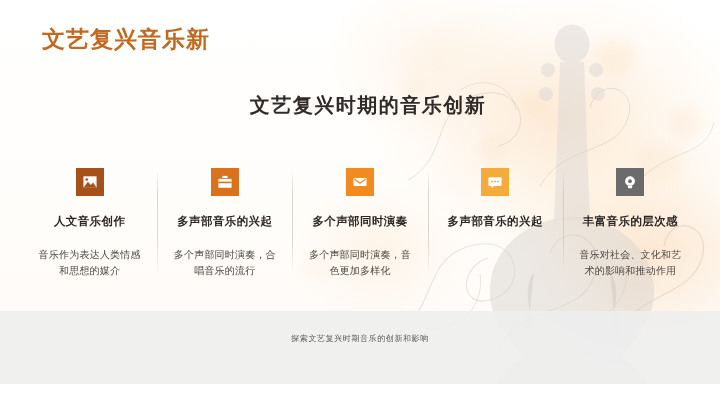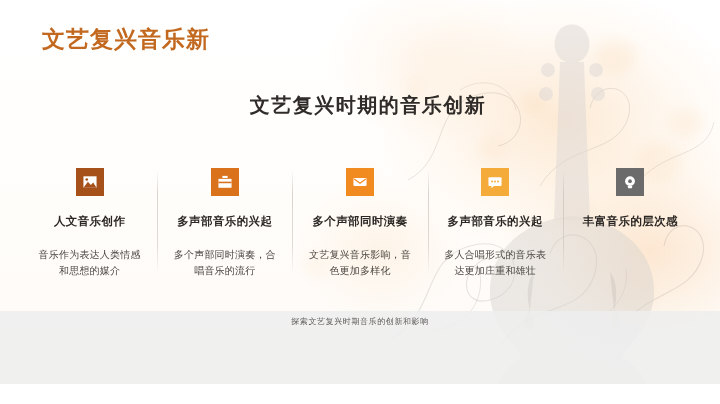--- a/index.html
+++ b/index.html
@@ -154,21 +154,21 @@
     right: 0;
     top: 311px;
     height: 93px;
     background: rgba(238,238,238,0.88);
   }
 
   .footer-text {
     position: absolute;
     left: 0;
     right: 0;
-    top: 316px;
+    top: 333px;
     text-align: center;
     font-size: 8px;
     color: #5b5754;
     letter-spacing: 0.6px;
   }
 </style>
 </head>
 <body>
 
 <div class="slide">
@@ -259,46 +259,46 @@
     </div>
 
     <div class="card">
       <div class="card-icon" style="background:#f18a1f;">
         <svg viewBox="0 0 16 16">
           <rect x="0.5" y="3.5" width="15" height="9" rx="1" fill="#ffffff"></rect>
           <path d="M1.4 4.6 L8 9.4 L14.6 4.6" stroke="#f18a1f" stroke-width="1.5" fill="none"></path>
         </svg>
       </div>
       <div class="card-title">多个声部同时演奏</div>
-      <div class="card-desc">文艺复兴音乐影响，音色更加多样化</div>
+      <div class="card-desc">多个声部同时演奏，音色更加多样化</div>
     </div>
 
     <div class="card">
       <div class="card-icon" style="background:#f5ab3a;">
         <svg viewBox="0 0 16 16">
           <rect x="0.5" y="2.5" width="15" height="10" rx="1.2" fill="#ffffff"></rect>
           <path d="M4 12.4 L4 15 L7.2 12.4 Z" fill="#ffffff"></path>
           <circle cx="4.6" cy="7.4" r="1.1" fill="#f5ab3a"></circle>
           <circle cx="8" cy="7.4" r="1.1" fill="#f5ab3a"></circle>
           <circle cx="11.4" cy="7.4" r="1.1" fill="#f5ab3a"></circle>
         </svg>
       </div>
       <div class="card-title">多声部音乐的兴起</div>
-      <div class="card-desc">多人合唱形式的音乐表达更加庄重和雄壮</div>
     </div>
 
     <div class="card">
       <div class="card-icon" style="background:#6b6b6b;">
         <svg viewBox="0 0 16 16">
           <circle cx="8" cy="7" r="5.6" fill="#ffffff"></circle>
           <circle cx="8" cy="7" r="2.1" fill="#6b6b6b"></circle>
           <path d="M5.2 12.2 L10.8 12.2 L10 15 L6 15 Z" fill="#ffffff"></path>
         </svg>
       </div>
       <div class="card-title">丰富音乐的层次感</div>
+      <div class="card-desc">音乐对社会、文化和艺术的影响和推动作用</div>
     </div>
 
   </div>
 
   <div class="footer-band"></div>
   <div class="footer-text">探索文艺复兴时期音乐的创新和影响</div>
 
 </div>
 
 </body></html>

